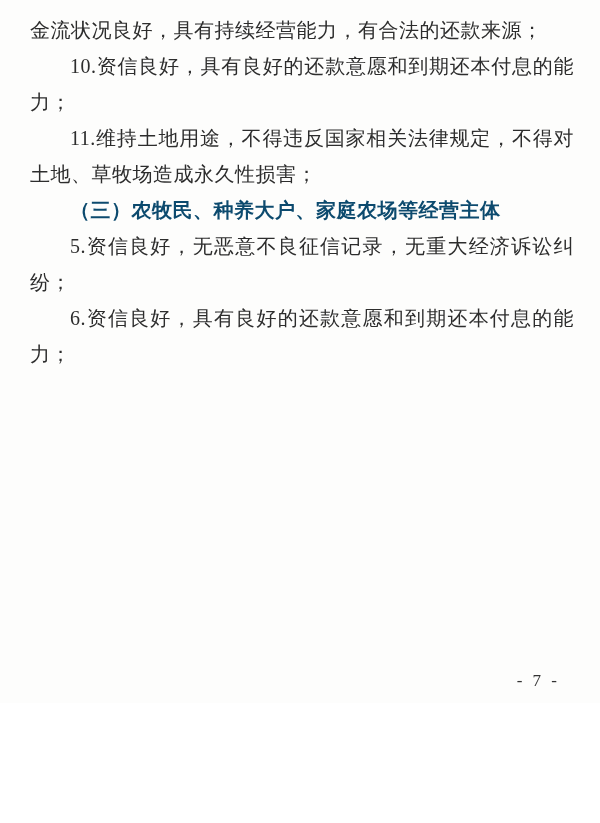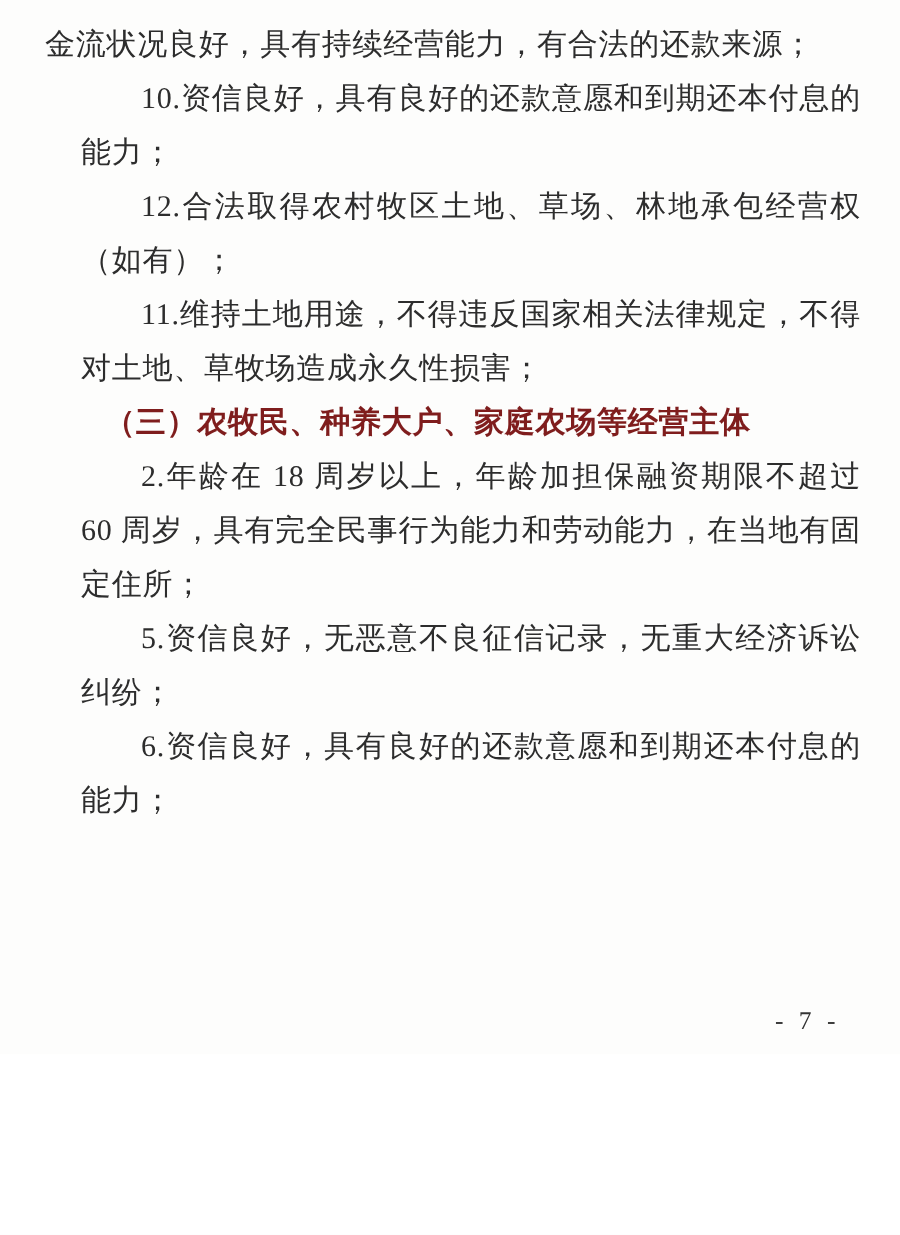--- a/index.html
+++ b/index.html
@@ -23,44 +23,41 @@
     font-size: 20px;
     line-height: 36px;
     text-align: justify;
     letter-spacing: 0.5px;
   }
   .body-text p.continuation {
     text-indent: 0;
   }
   .body-text p.item {
     text-indent: 2em;
-    margin-left: 24px;
   }
   .body-text p.heading {
     text-indent: 2em;
     font-weight: bold;
-    color: #7f1d1d;
+    color: #0c4a6e;
   }
   .page-number {
     position: absolute;
     right: 40px;
     bottom: 12px;
     font-size: 17px;
     letter-spacing: 3px;
     color: #333333;
   }
 </style>
 </head>
 <body>
 
 <div class="page">
   <div class="body-text" id="body-text">
       <p class="continuation">金流状况良好，具有持续经营能力，有合法的还款来源；</p>
       <p class="item">10.资信良好，具有良好的还款意愿和到期还本付息的能力；</p>
-      <p class="item">12.合法取得农村牧区土地、草场、林地承包经营权（如有）；</p>
       <p class="item">11.维持土地用途，不得违反国家相关法律规定，不得对土地、草牧场造成永久性损害；</p>
       <p class="heading">（三）农牧民、种养大户、家庭农场等经营主体</p>
-      <p class="item">2.年龄在 18 周岁以上，年龄加担保融资期限不超过 60 周岁，具有完全民事行为能力和劳动能力，在当地有固定住所；</p>
       <p class="item">5.资信良好，无恶意不良征信记录，无重大经济诉讼纠纷；</p>
       <p class="item">6.资信良好，具有良好的还款意愿和到期还本付息的能力；</p>
     </div>
   <div class="page-number">- 7 -</div>
 </div>
 
 </body></html>

